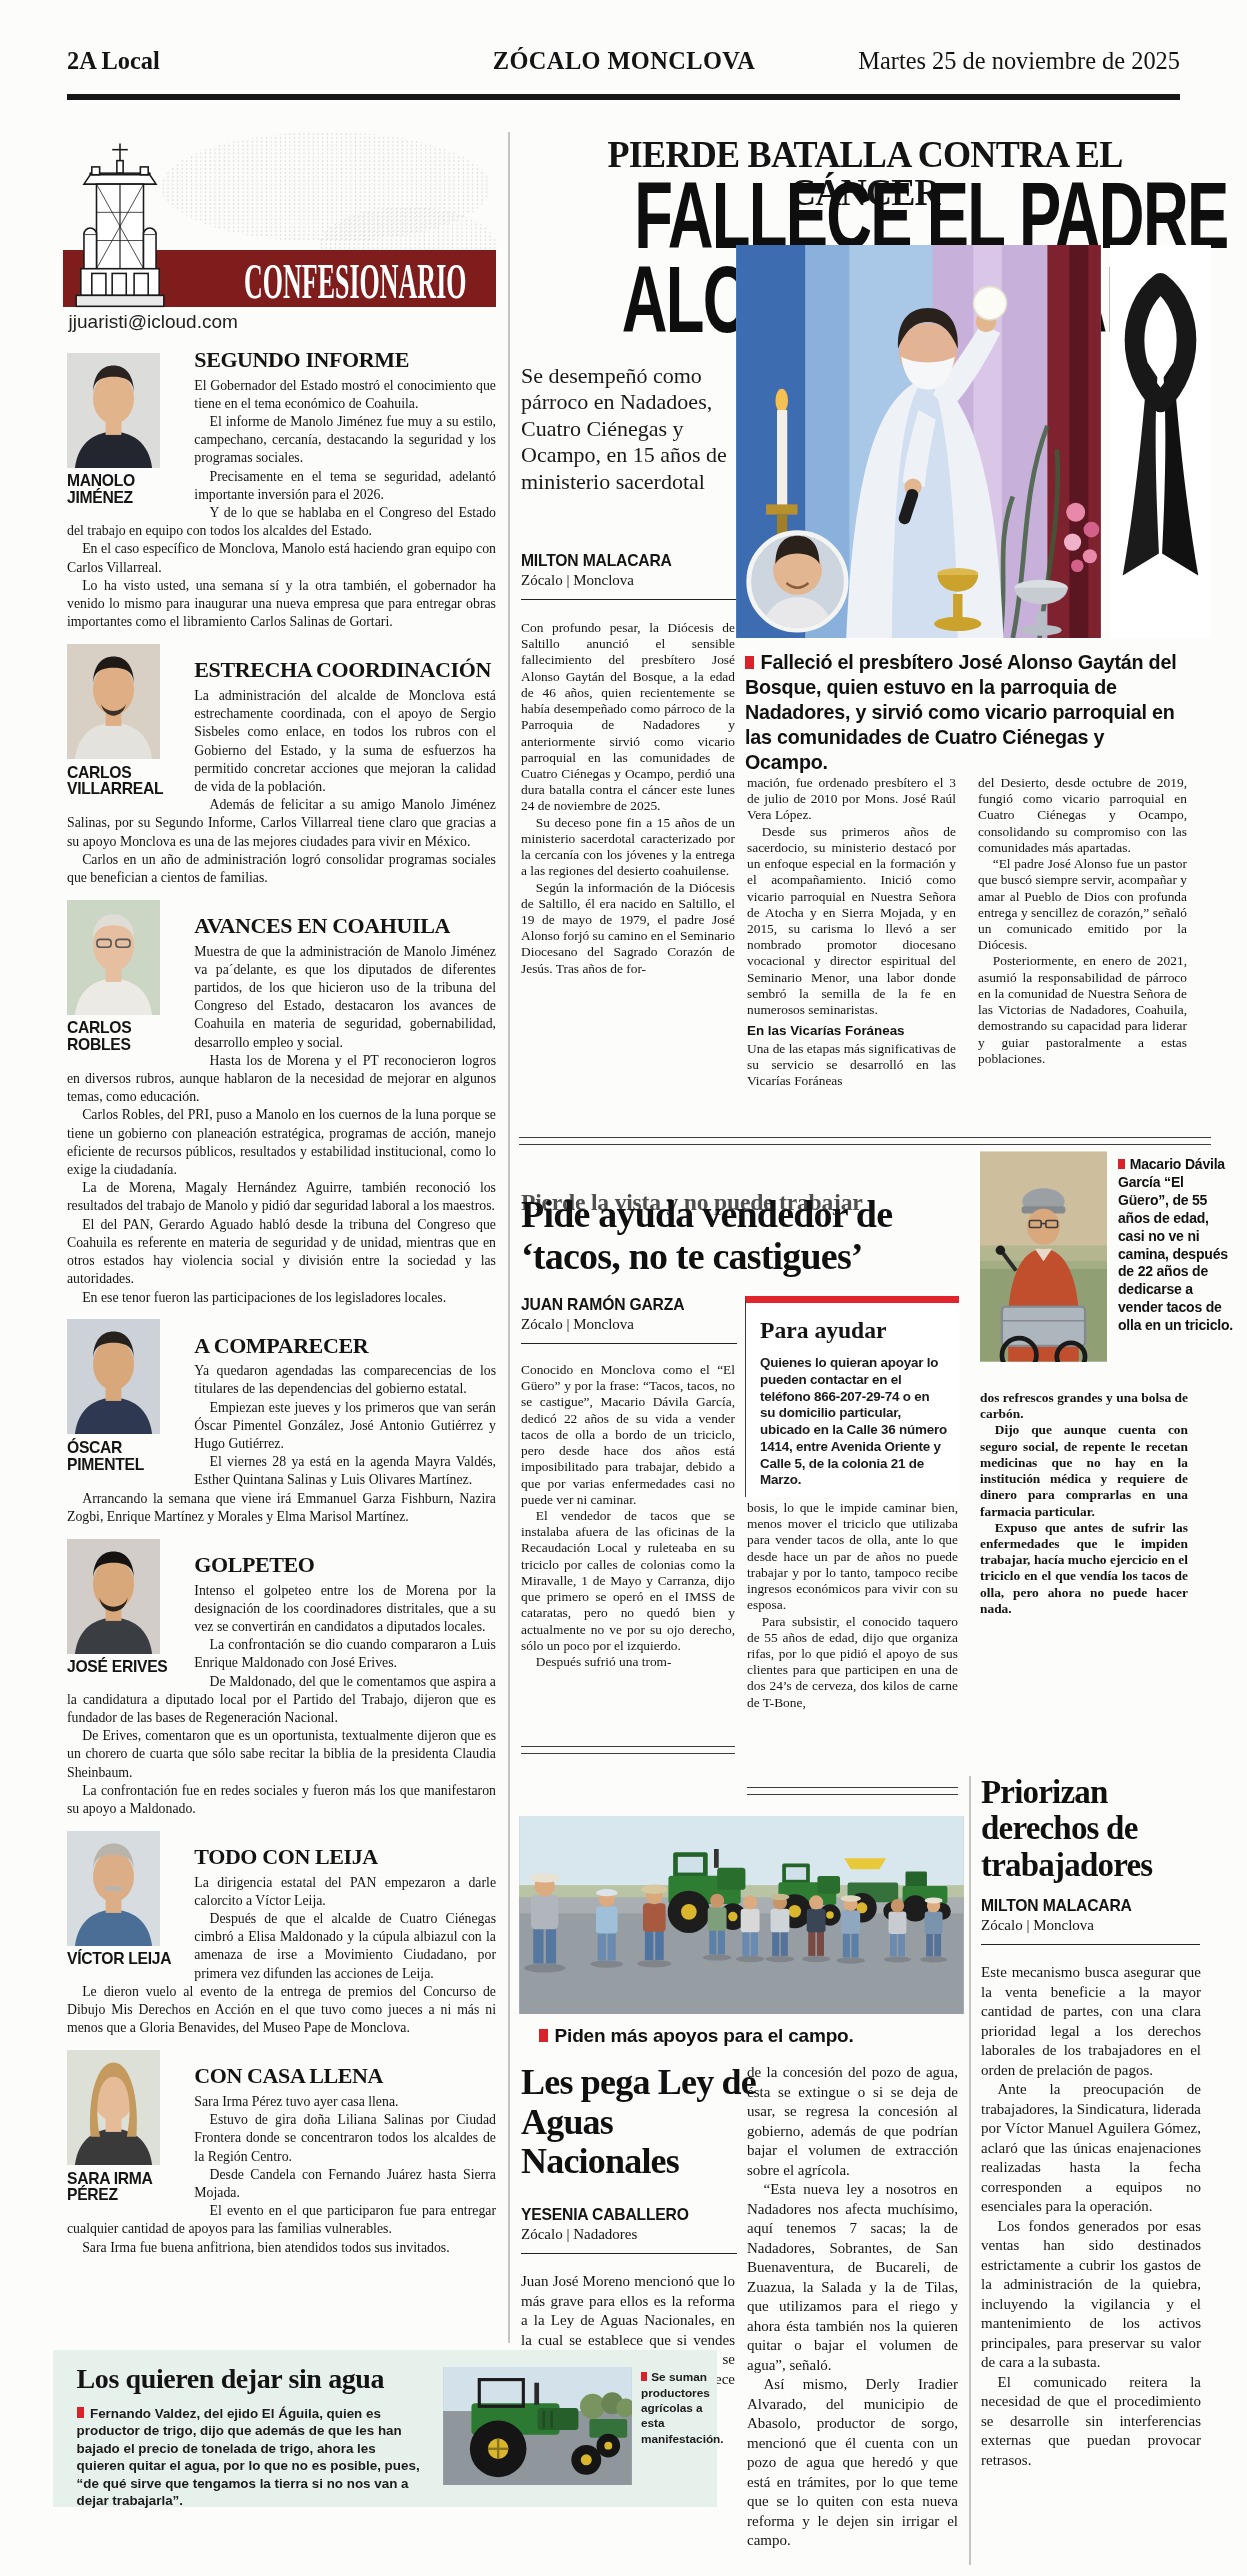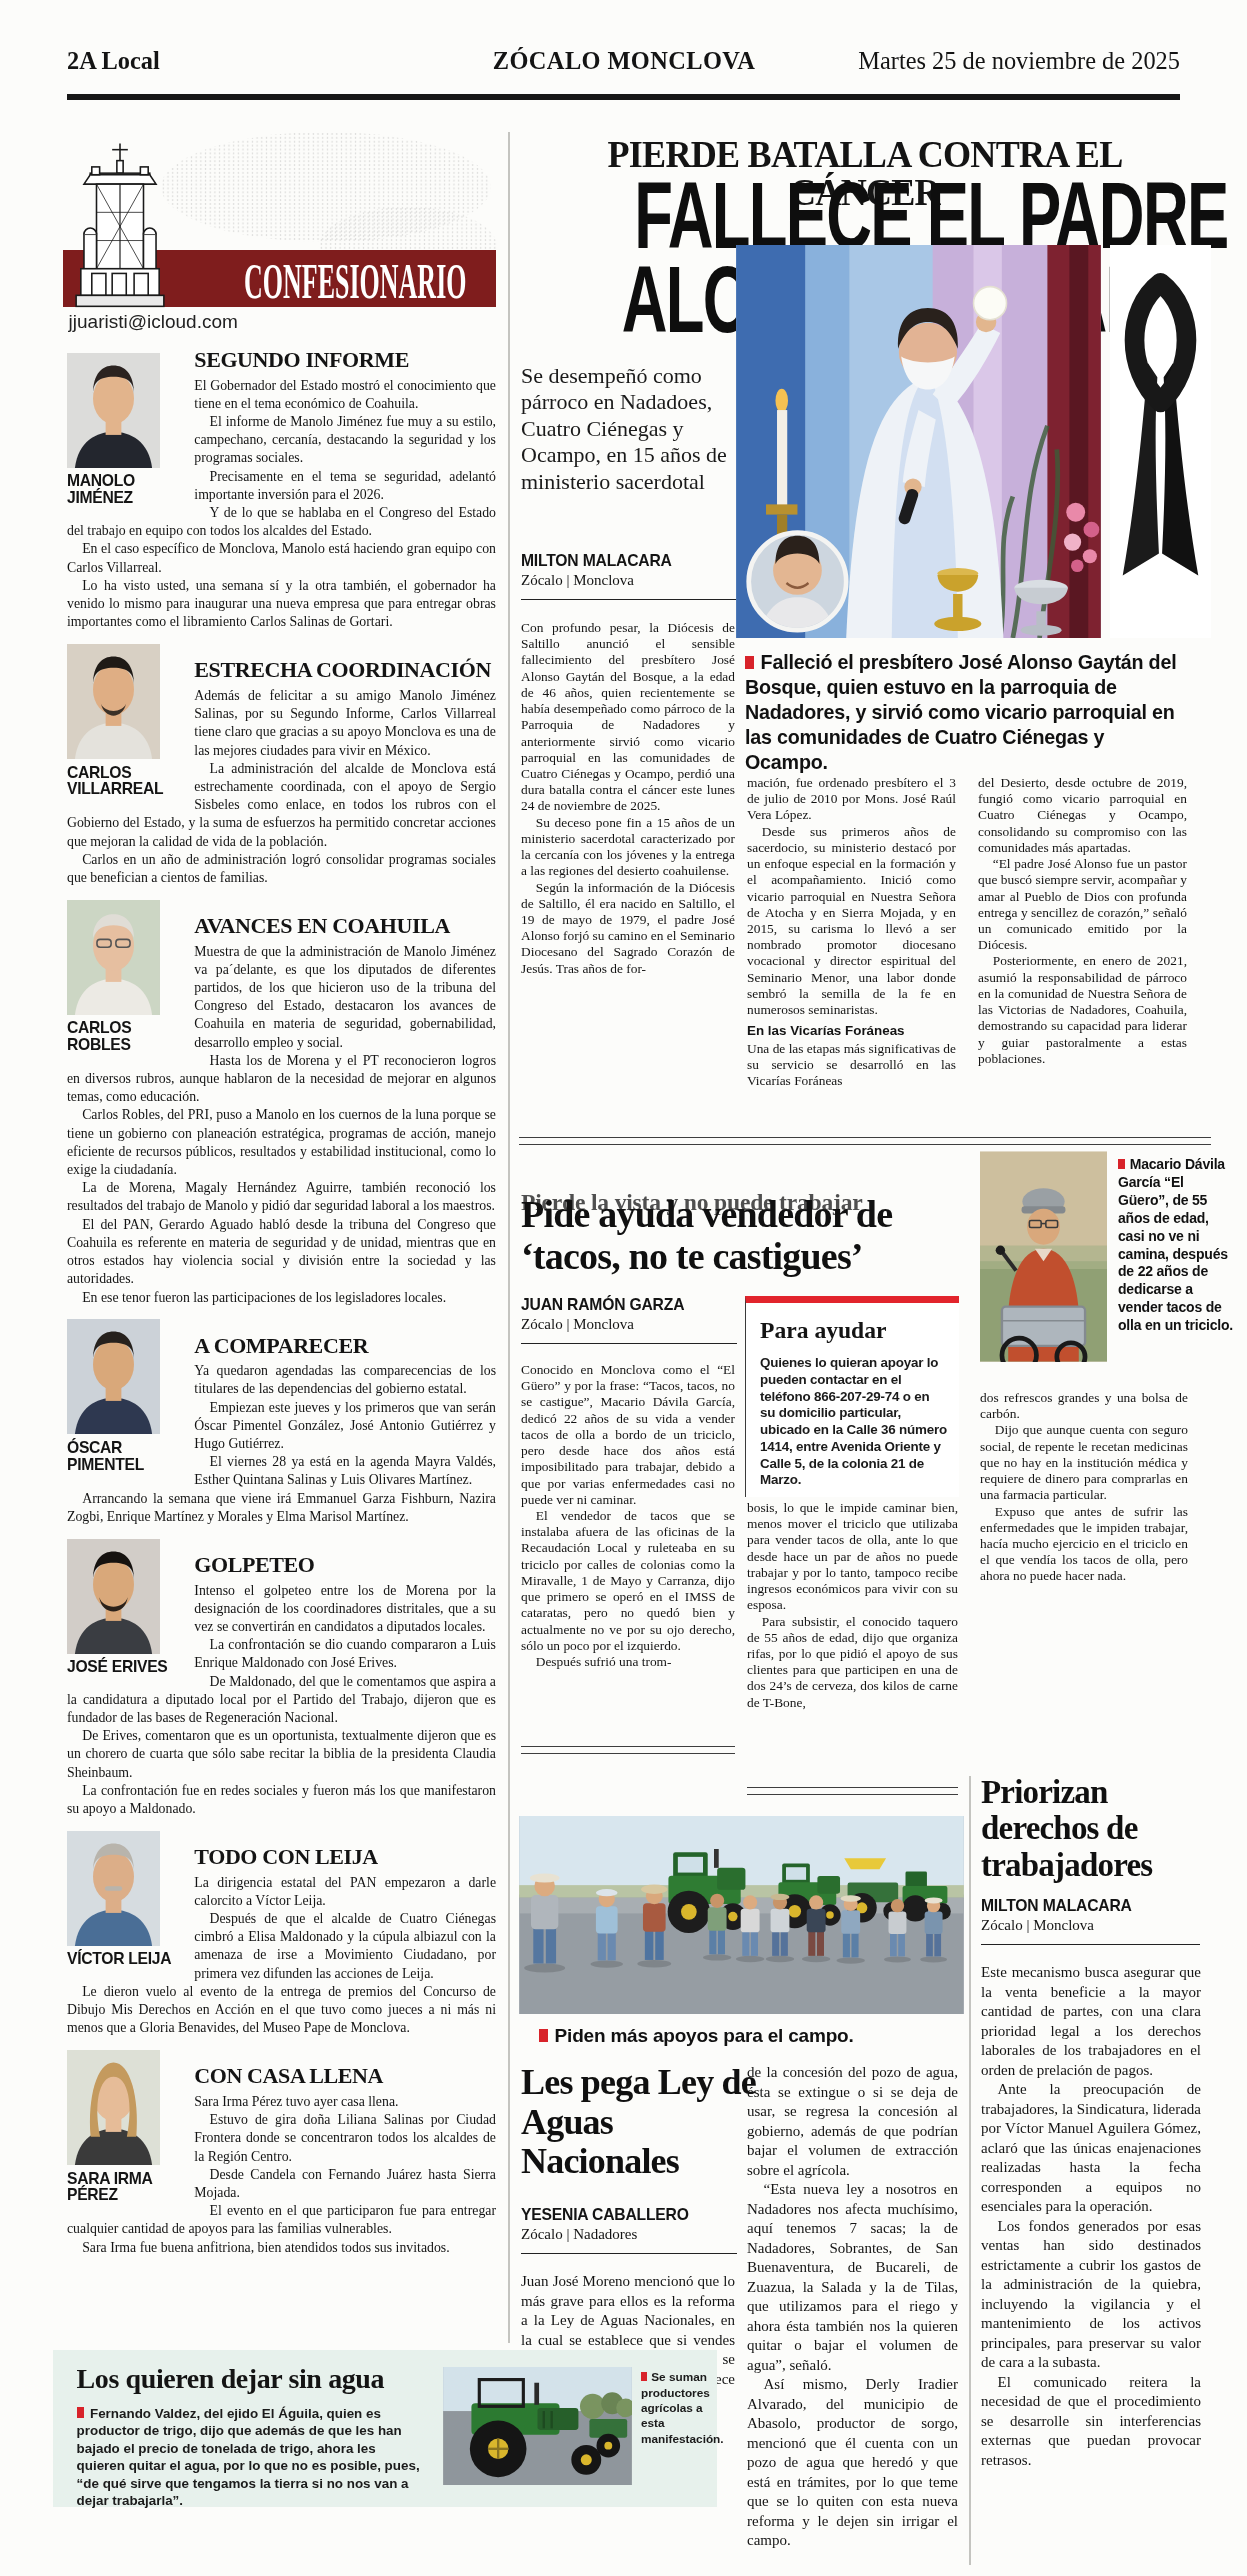--- a/index.html
+++ b/index.html
@@ -137,22 +137,22 @@
           <path d="M10,146 C14,112 38,100 59,100 C80,100 104,112 108,146 Z" fill="var(--shirt)"></path>
           <rect x="49" y="82" width="20" height="22" fill="var(--skin)"></rect>
           <ellipse cx="59" cy="58" rx="26" ry="32" fill="var(--skin)"></ellipse>
           <path d="M33,52 C33,26 45,16 59,16 C73,16 85,26 85,52 C85,38 78,30 59,30 C40,30 33,38 33,52 Z" fill="var(--hair)"></path>
           <path d="M43,76 C48,88 70,88 75,76 C70,96 48,96 43,76 Z" fill="var(--hair)" opacity=".85"></path>
         </svg>
         <div class="nm">CARLOS VILLARREAL</div>
       </div>
       <h3>ESTRECHA COORDINACIÓN</h3>
       <div class="textcol">
+          <p>La administración del alcalde de Monclova está estrechamente coordinada, con el apoyo de Sergio Sisbeles como enlace, en todos los rubros con el Gobierno del Estado, y la suma de esfuerzos ha permitido concretar acciones que mejoran la calidad de vida de la población.</p>
           <p>Además de felicitar a su amigo Manolo Jiménez Salinas, por su Segundo Informe, Carlos Villarreal tiene claro que gracias a su apoyo Monclova es una de las mejores ciudades para vivir en México.</p>
-          <p>La administración del alcalde de Monclova está estrechamente coordinada, con el apoyo de Sergio Sisbeles como enlace, en todos los rubros con el Gobierno del Estado, y la suma de esfuerzos ha permitido concretar acciones que mejoran la calidad de vida de la población.</p>
           <p>Carlos en un año de administración logró consolidar programas sociales que benefician a cientos de familias.</p>
         </div>
     </section>
 
     <section class="sec">
       <div class="scard" style="--bg1:#ccd6c4;--skin:#e6bfa0;--hair:#e0ddd6;--shirt:#eceae4;">
         <svg class="hsph" viewBox="0 0 118 146">
           <rect width="118" height="146" fill="var(--bg1)"></rect>
           <path d="M10,146 C14,112 38,100 59,100 C80,100 104,112 108,146 Z" fill="var(--shirt)"></path>
           <rect x="49" y="82" width="20" height="22" fill="var(--skin)"></rect>
@@ -415,21 +415,21 @@
       <line x1="46" y1="152" x2="28" y2="128" stroke="#2a2a2a" stroke-width="5"></line>
       <circle cx="26" cy="126" r="6" fill="#1c1c1c"></circle>
       <circle cx="50" cy="260" r="22" fill="none" stroke="#1a1a1a" stroke-width="6"></circle>
       <circle cx="116" cy="262" r="18" fill="none" stroke="#1a1a1a" stroke-width="6"></circle>
     </svg>
   </div>
   <div class="abs cap cap-sm" style="left:1118px;top:1156px;width:116px;">
     <span class="rsq" style="width:7px;height:10.2px;margin-right:4.7px;"></span><span>Macario Dávila García “El Güero”, de 55 años de edad, casi no ve ni camina, después de 22 años de dedicarse a vender tacos de olla en un triciclo.</span>
   </div>
 
-  <div class="abs bcol" style="left:980px;top:1390px;width:208px;height:370px;overflow:hidden;">
+  <div class="abs bcol" style="left:980px;top:1390px;width:208px;height:370px;overflow:hidden;font-weight:bold;">
       <p>dos refrescos grandes y una bolsa de carbón.</p>
       <p>Dijo que aunque cuenta con seguro social, de repente le recetan medicinas que no hay en la institución médica y requiere de dinero para comprarlas en una farmacia particular.</p>
       <p>Expuso que antes de sufrir las enfermedades que le impiden trabajar, hacía mucho ejercicio en el triciclo en el que vendía los tacos de olla, pero ahora no puede hacer nada.</p>
     </div>
 
   <div class="abs" style="left:519px;top:1816px;width:445px;height:198px;">
     <svg width="445" height="198" viewBox="0 0 566 252">
       <rect width="566" height="252" fill="#969da3"></rect>
       <rect width="566" height="100" fill="#d8e6ee"></rect>
       <rect y="88" width="566" height="16" fill="#b9c4a4"></rect>

